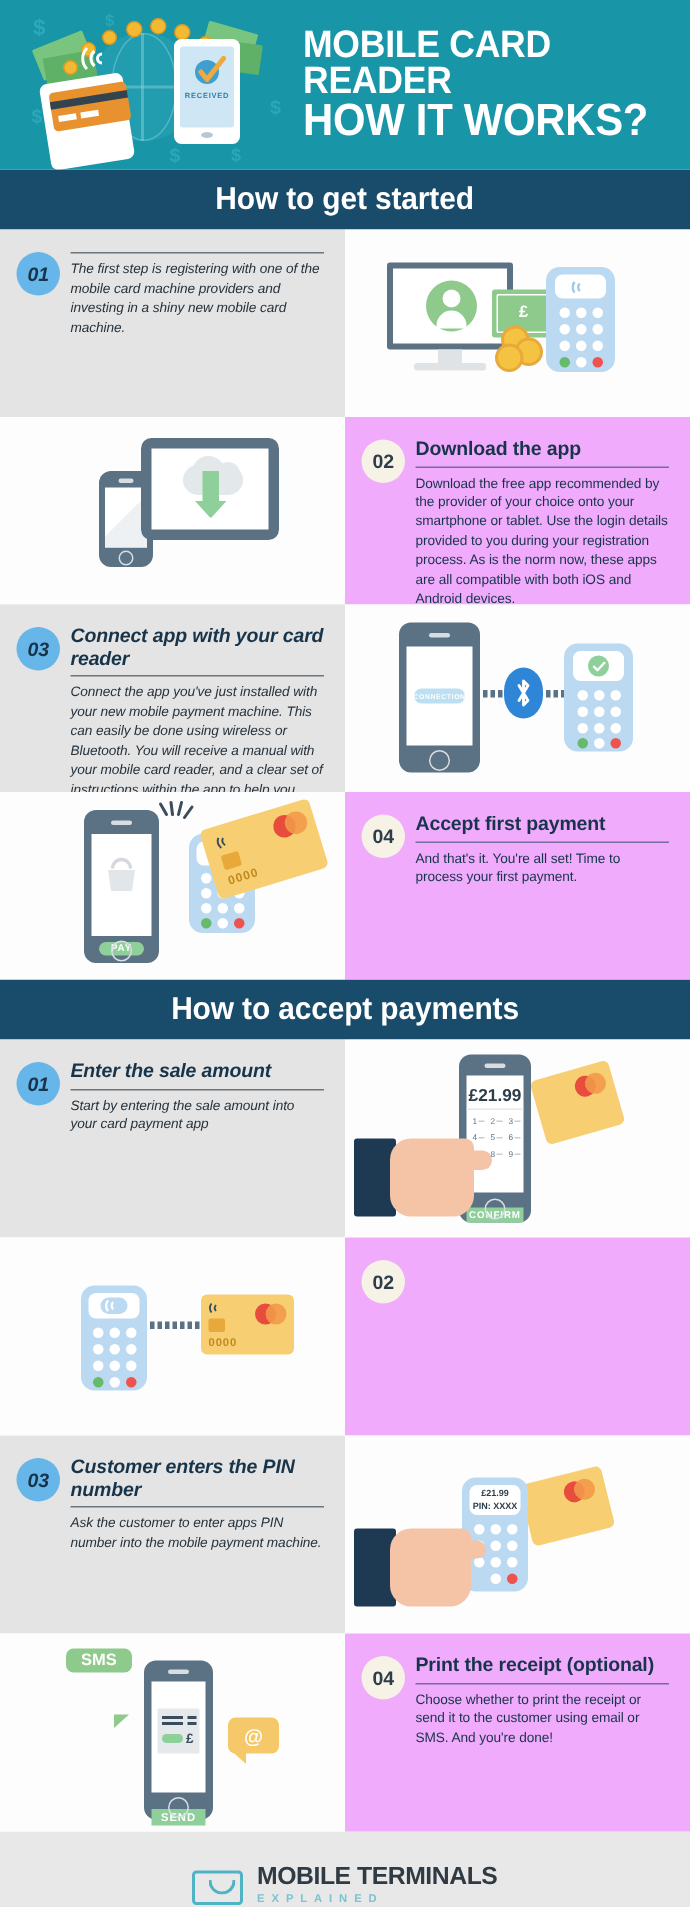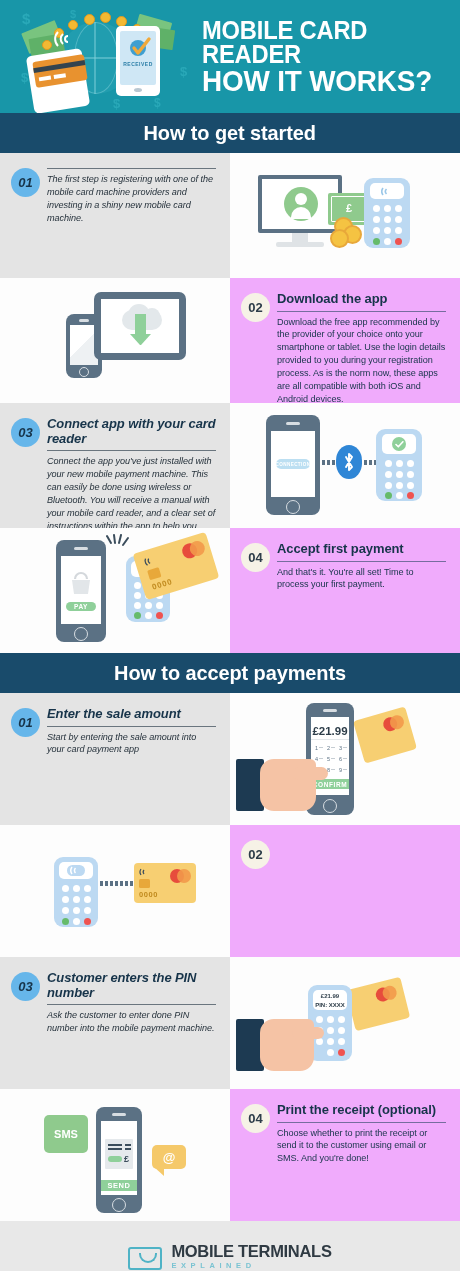--- a/index.html
+++ b/index.html
@@ -107,21 +107,21 @@
   .reader .disp { position: absolute; background: #ffffff; border-radius: 5px; }
   .keyd { position: absolute; background: #ffffff; border-radius: 50%; }
   .keyd.g { background: #66bb6a; }
   .keyd.r { background: #ef5350; }
 
   .card { border-radius: 4px; background: #f7cf72; }
   .mc-a { position: absolute; border-radius: 50%; background: #e74c3c; }
   .mc-b { position: absolute; border-radius: 50%; background: #f2994a; }
   .chip { position: absolute; background: #e8a83a; border-radius: 1.5px; }
 
-  .greenbtn { position: absolute; background: #8fd09a; border-radius: 7px; display:flex; align-items:center; justify-content:center; }
+  .greenbtn { position: absolute; background: #8fd09a; border-radius: 7px; display:flex; align-items:center; justify-content:center;margin-top:26px; }
   .greenbtn span { color: #ffffff; font-size: 6.5px; font-weight: bold; letter-spacing: .6px; }
 
   .bubble { position: absolute; border-radius: 5px; display:flex; align-items:center; justify-content:center; }
   .bubble span { color: #ffffff; font-weight: bold; }
 
   .monitor { position: absolute; border: 4px solid #5b7184; background: #ffffff; border-radius: 2px; }
   .stand { position: absolute; background: #dfe3e6; }
 
   .note { position: absolute; background: #8fca8d; border-radius: 2px; }
   .coin { position: absolute; border-radius: 50%; background: #f5c342; border: 2px solid #e8a83a; }
@@ -534,21 +534,21 @@
     </div>
   </div>
 
   <div class="row tall">
     <div class="cell bg-grey">
       <div class="txt">
         <div class="badge blue">03</div>
         <div class="body-col">
           <div class="step-title">Customer enters the PIN number</div>
           <div class="rule"></div>
-          <div class="step-body">Ask the customer to enter done PIN number into the mobile payment machine.</div>
+          <div class="step-body">Ask the customer to enter apps PIN number into the mobile payment machine.</div>
         </div>
       </div>
     </div>
     <div class="cell bg-white">
       <div class="art">
         <div class="card p" style="left:120px;top:26px;width:56px;height:42px;transform:rotate(-14deg);">
           <div class="mc-a" style="left:28px;top:6px;width:14px;height:14px;"></div>
           <div class="mc-b" style="left:35px;top:6px;width:14px;height:14px;opacity:.9;"></div>
         </div>
         <div class="reader" style="position:absolute;left:78px;top:28px;width:44px;height:76px;">
@@ -570,21 +570,21 @@
         <div class="cuff" style="left:6px;top:62px;width:28px;height:52px;"></div>
         <div class="hand" style="left:30px;top:62px;width:54px;height:52px;"></div>
         <div class="p" style="left:62px;top:70px;width:32px;height:12px;background:#f5c3a5;border-radius:6px;"></div>
       </div>
     </div>
   </div>
 
   <div class="row tall">
     <div class="cell bg-white">
       <div class="art">
-        <div class="bubble" style="left:44px;top:26px;width:44px;height:38px;background:#8fca8d;">
+        <div class="bubble" style="left:44px;top:10px;width:44px;height:16px;background:#8fca8d;">
           <span style="font-size:11px;">SMS</span>
         </div>
         <div class="p" style="left:76px;top:54px;width:0;height:0;border-left:10px solid #8fca8d;border-bottom:9px solid transparent;"></div>
         <div class="bubble" style="left:152px;top:56px;width:34px;height:24px;background:#f5c96a;">
           <span style="font-size:13px;">@</span>
         </div>
         <div class="p" style="left:154px;top:78px;width:0;height:0;border-right:10px solid #f5c96a;border-bottom:9px solid transparent;"></div>
         <div class="phone" style="position:absolute;left:96px;top:18px;width:46px;height:106px;">
           <div class="spk" style="left:16px;top:6px;width:14px;height:3px;"></div>
           <div class="scr" style="left:5px;top:14px;width:36px;height:74px;"></div>

